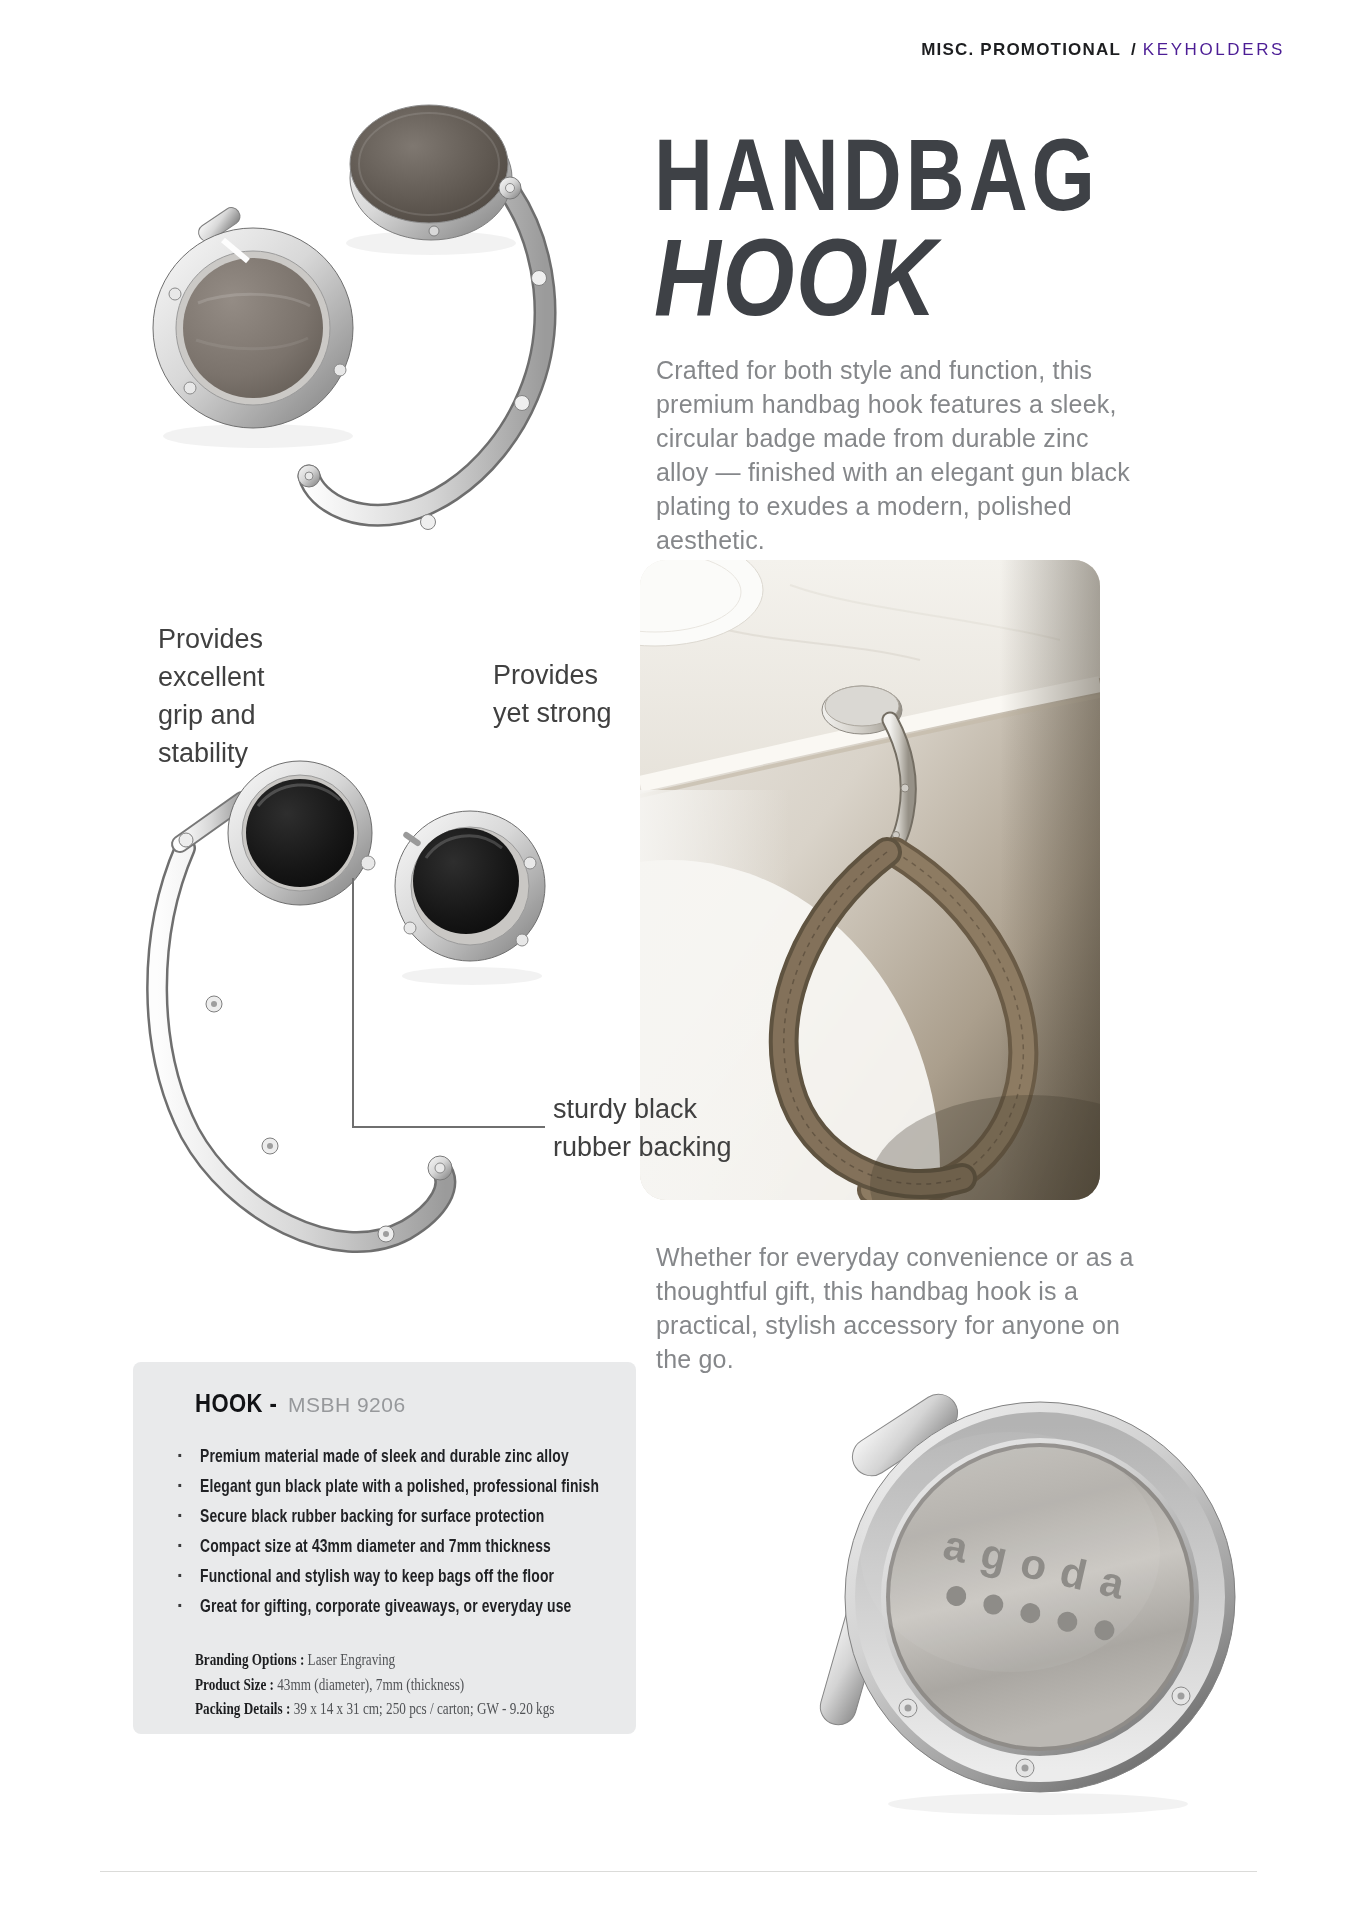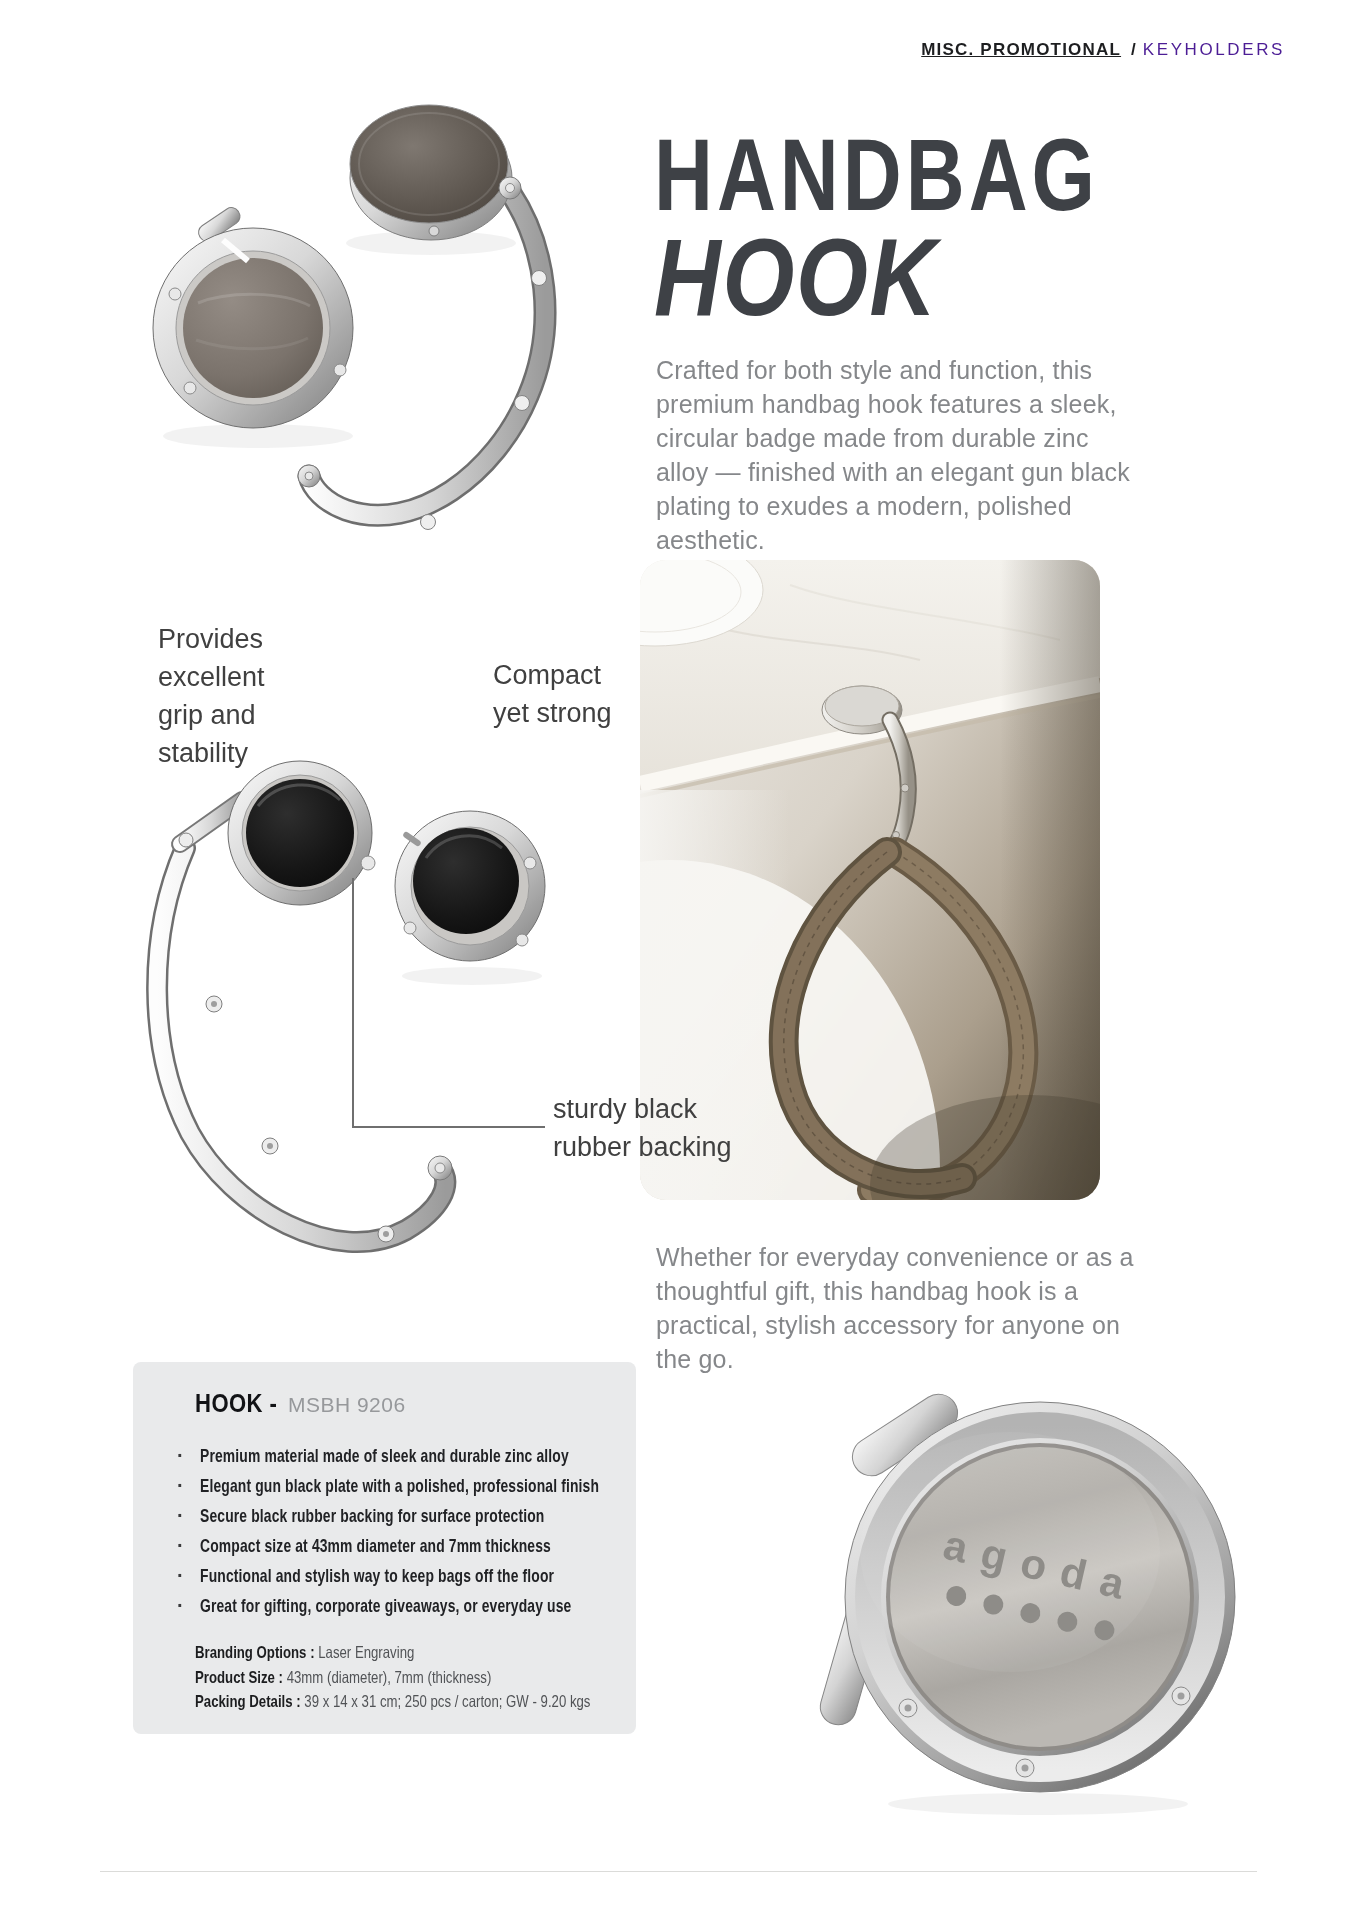--- a/index.html
+++ b/index.html
@@ -2,21 +2,21 @@
 <html><head>
 <meta charset="utf-8">
 <style>
   html,body { margin:0; padding:0; background:#ffffff; }
   .page { position:relative; width:1357px; height:1920px; background:#fff;
           font-family:"Liberation Sans", sans-serif; overflow:hidden; }
   .abs { position:absolute; }
 
   
   .breadcrumb { top:40px; right:72px; font-size:17px; color:#1d1e20; white-space:nowrap; }
-  .bc-section { font-weight:bold; letter-spacing:1.2px;text-decoration:underline; }
+  .bc-section { font-weight:bold; letter-spacing:1.2px; }
   .bc-sep { font-weight:bold; margin:0 7px 0 10px; }
   .bc-cat { color:#4c1d95; letter-spacing:2.6px; }
 
   
   .title-line1 { left:654px; top:124px; font-size:102px; font-weight:bold; color:#3e4146;
                  letter-spacing:5px; line-height:1; transform:scaleX(.8); transform-origin:left top; white-space:nowrap; }
   .title-line2 { left:654px; top:222px; font-size:110px; font-weight:bold; font-style:italic; color:#3e4146;
                  letter-spacing:2px; line-height:1; transform:scaleX(.84); transform-origin:left top; white-space:nowrap; }
 
   .body-par { color:#85878a; font-size:25px; line-height:34px; letter-spacing:.2px; }
@@ -40,21 +40,21 @@
   .info-box { left:133px; top:1362px; width:503px; height:372px; background:#e9eaeb; border-radius:8px; }
   .ib-title-row { position:absolute; left:62px; top:26px; display:flex; align-items:baseline; white-space:nowrap; }
   .ib-title { font-size:26px; font-weight:bold; color:#121316; letter-spacing:.5px;
               display:inline-block; transform:scaleX(.85); transform-origin:left bottom; }
   .ib-sku   { font-size:21px; color:#96989b; margin-left:-4px; letter-spacing:.5px; }
   .ib-bullets { position:absolute; left:44px; top:82px; }
   .spec-item { display:flex; align-items:baseline; height:30px; white-space:nowrap; }
   .spec-dot  { color:#3a3b3d; font-size:20px; font-weight:bold; width:23px; }
   .spec-text { font-size:18.5px; font-weight:bold; color:#212225; letter-spacing:.2px;
                display:inline-block; transform:scaleX(.75); transform-origin:left center; white-space:nowrap; }
-  .ib-meta { position:absolute; left:62px; top:278px; }
+  .ib-meta { position:absolute; left:62px; top:286px;font-family:Liberation Serif, serif; }
   .meta-row { white-space:nowrap; font-size:16.5px; line-height:24.5px;
               transform:scaleX(.8); transform-origin:left center; }
   .meta-label { font-weight:bold; color:#1c1d1f; }
   .meta-value { color:#515356; }
 
   .footer-line { left:100px; top:1871px; width:1157px; height:1px; background:#dbdbd9; }
 </style>
 </head>
 <body>
 
@@ -125,21 +125,21 @@
       </g>
     </svg>
   </div>
 
   <div class="abs title-line1">HANDBAG</div>
   <div class="abs title-line2">HOOK</div>
 
   <div class="abs body-par par1">Crafted for both style and function, this premium handbag hook features a sleek, circular badge made from durable zinc alloy — finished with an elegant gun black plating to exudes a modern, polished aesthetic.</div>
 
   <div class="abs callout callout-grip">Provides excellent grip and stability</div>
-  <div class="abs callout callout-compact">Compact yet strong</div>
+  <div class="abs callout callout-compact">Provides yet strong</div>
 
   <div class="abs photo2">
     <svg width="500" height="600" viewBox="0 0 500 600">
       <defs>
         <linearGradient id="p2ring" x1="0" y1="0" x2="1" y2="1">
           <stop offset="0" stop-color="#fafafa"></stop>
             <stop offset=".45" stop-color="#d8d8d8"></stop>
           <stop offset=".75" stop-color="#a6a6a6"></stop>
             <stop offset="1" stop-color="#7c7c7c"></stop>
         </linearGradient>

